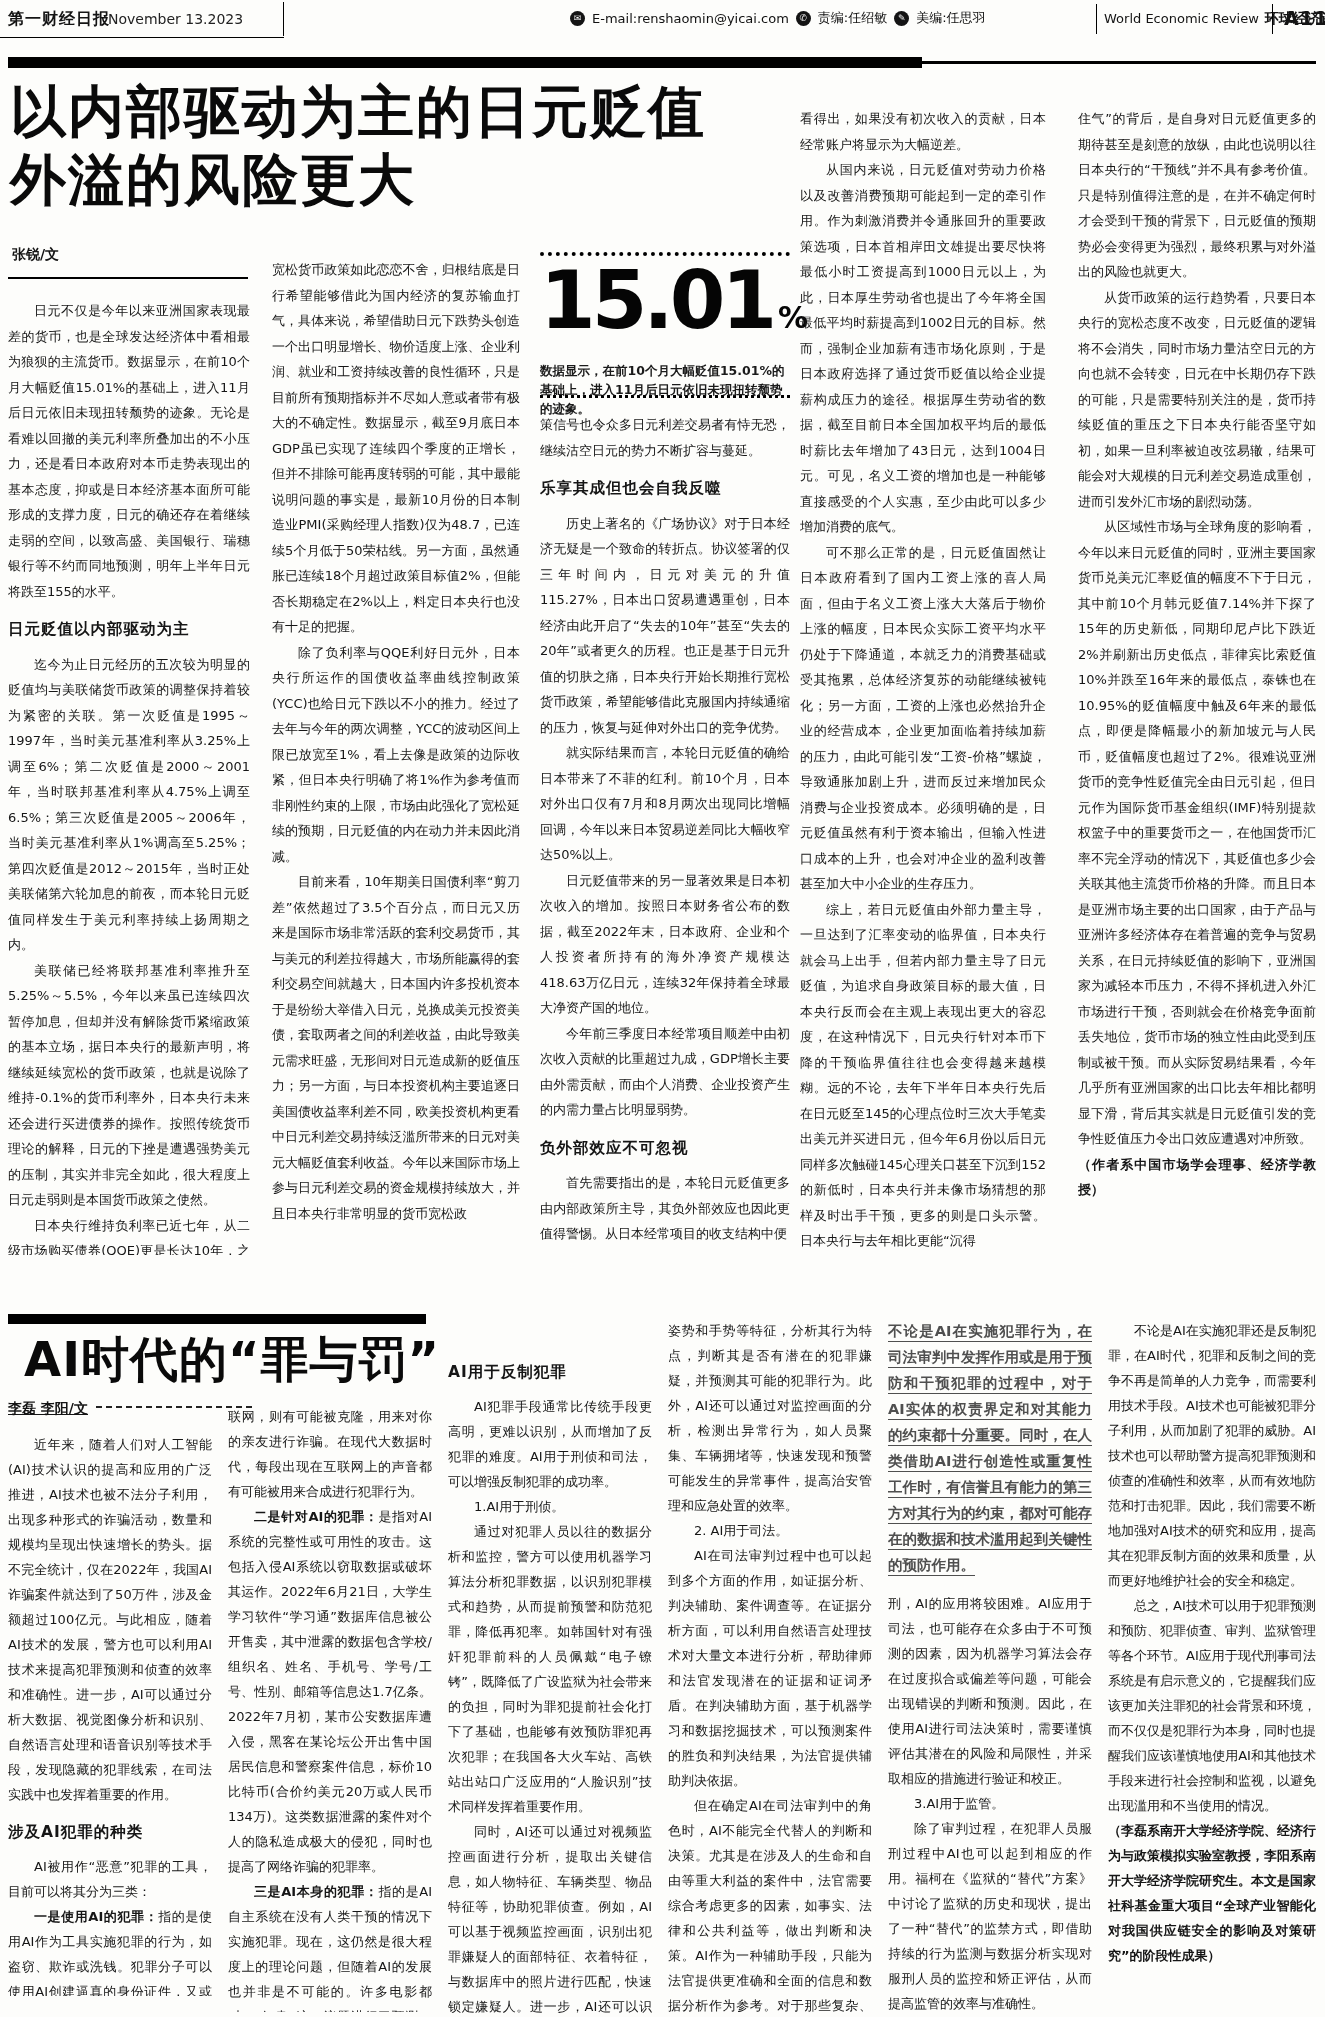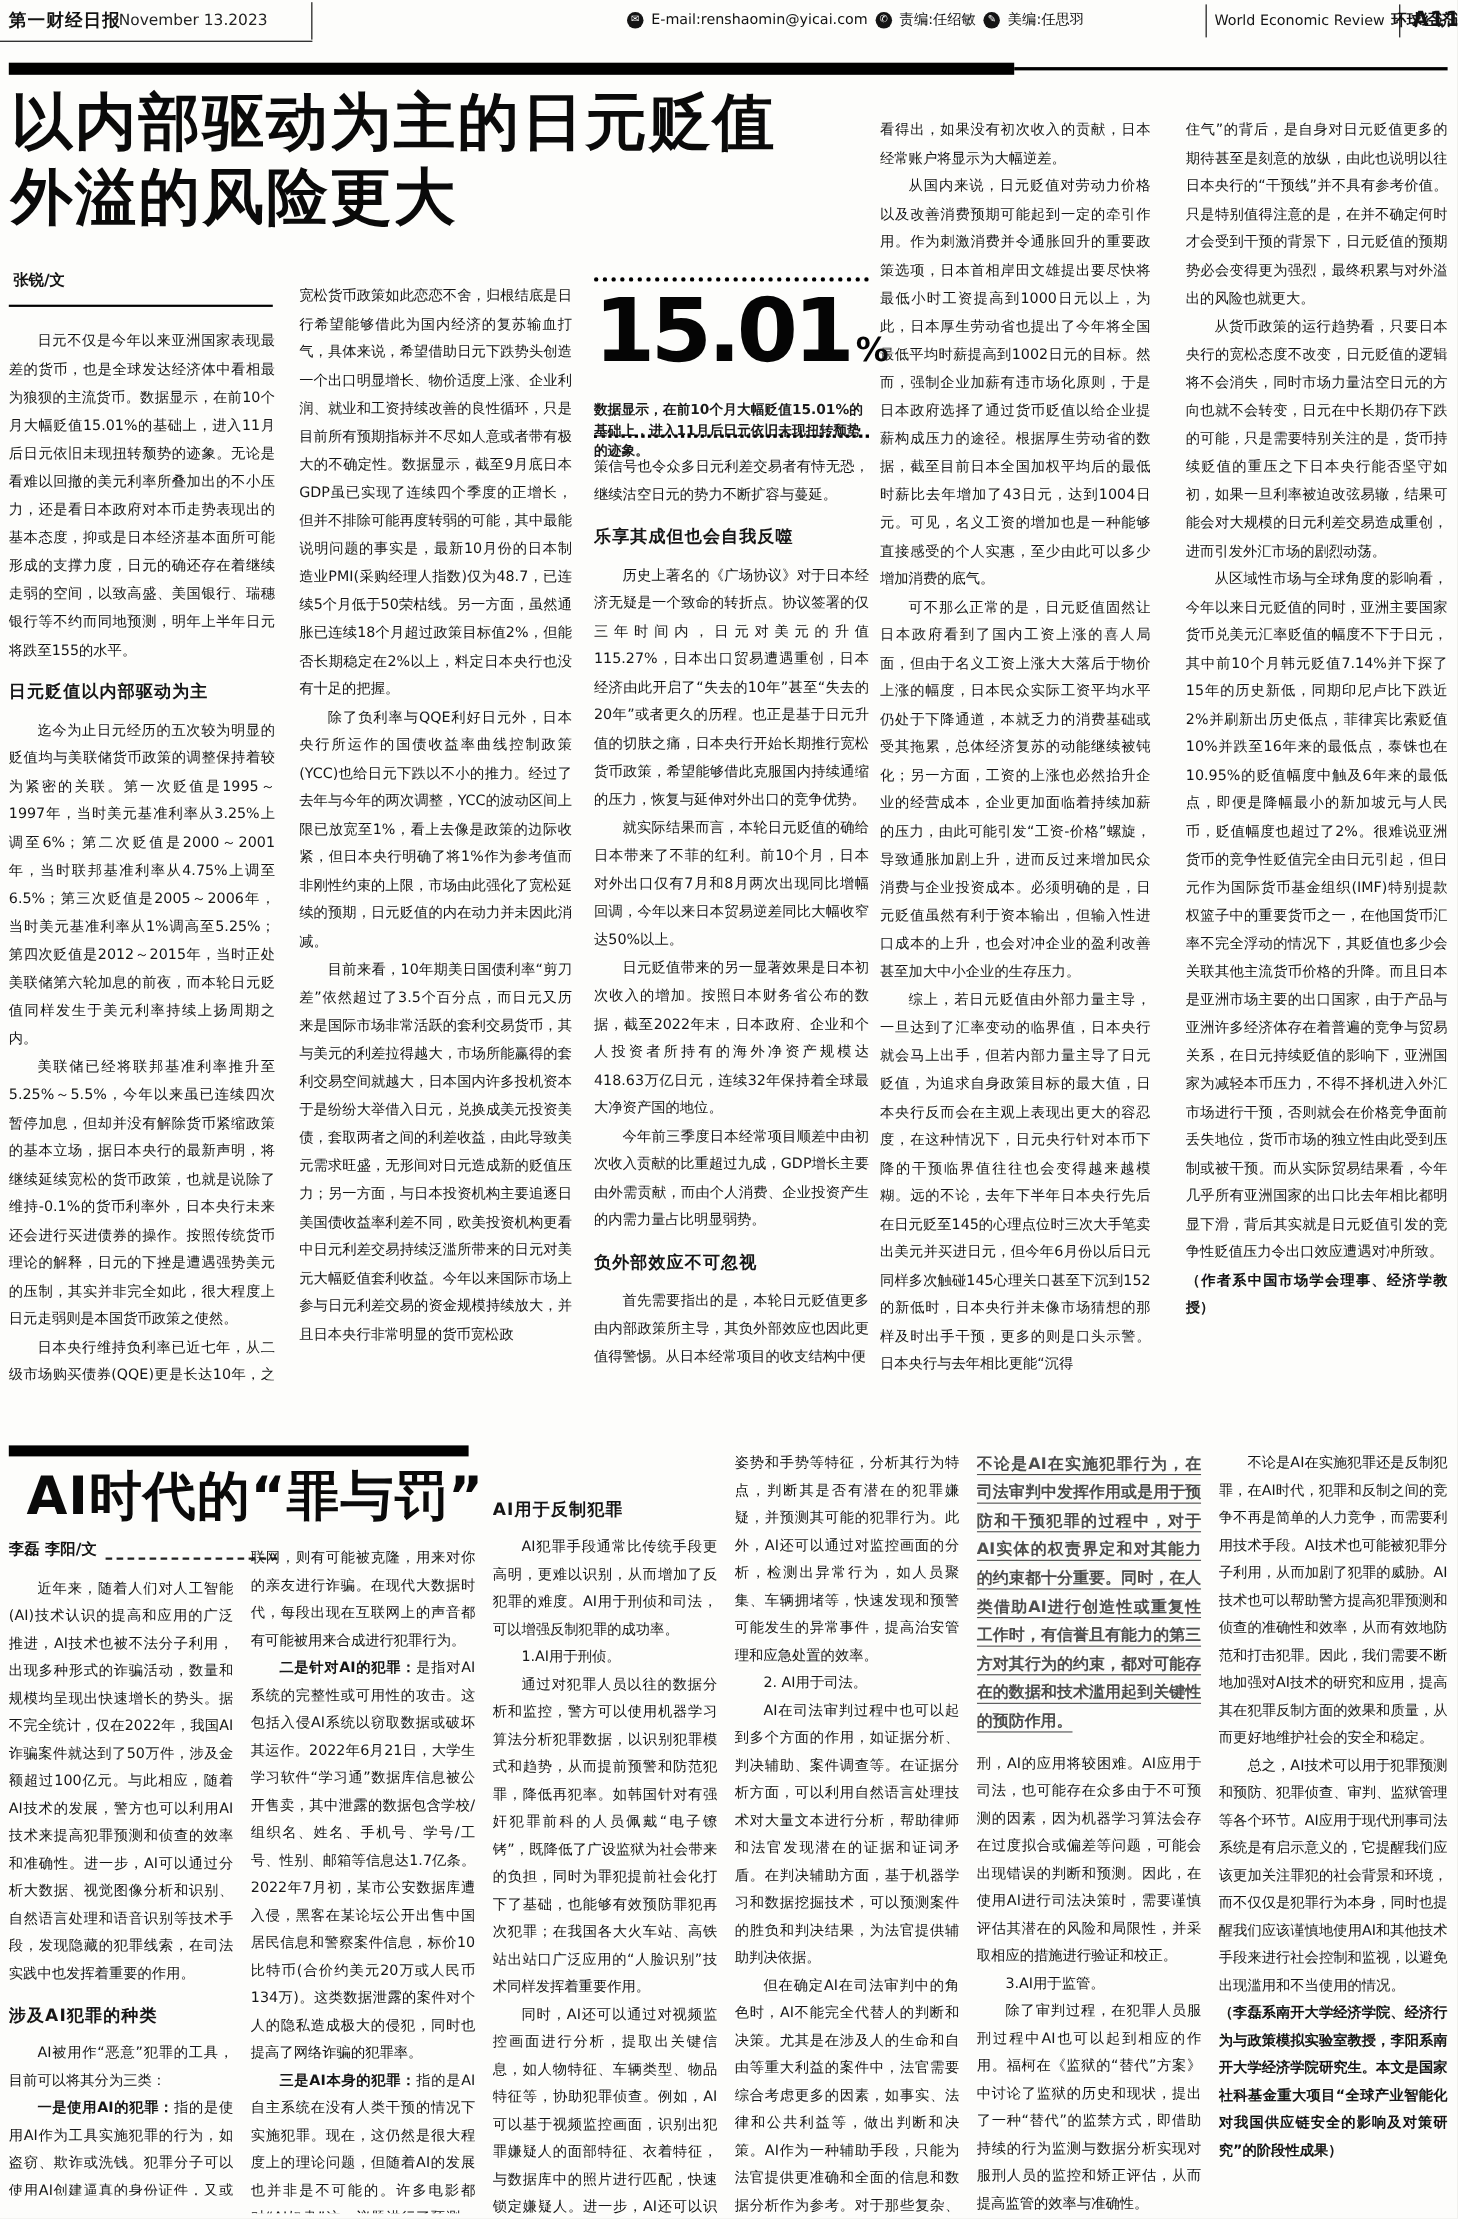--- a/index.html
+++ b/index.html
@@ -37,21 +37,21 @@
                text-decoration:underline;text-underline-offset:5px;margin-bottom:13px;}
   .col p.foot{font-weight:700;text-indent:0;}
   .col b.lead{font-weight:800;}
   .y1{left:8px;top:298px;width:242px;height:957px;}
   .y2{left:272px;top:257px;width:248px;height:998px;}
   .y3{left:540px;top:412px;width:250px;height:843px;}
   .y4{left:800px;top:106px;width:246px;height:1149px;}
   .y5{left:1078px;top:106px;width:238px;height:1149px;}
   
   .ai-title{left:24px;top:1328px;font-size:48px;font-weight:900;letter-spacing:1px;color:#0a0a0a;}
-  .ai-byline-row{left:8px;top:1400px;width:244px;display:flex;align-items:flex-end;gap:8px;font-size:14px;font-weight:600;}
+  .ai-byline-row{left:8px;top:1400px;width:244px;display:flex;align-items:flex-start;gap:8px;font-size:14px;font-weight:600;text-decoration:underline;}
   .ai-byline-rule{flex:1;border-bottom:2px dashed #222;height:2px;margin-top:4px;}
   .a1{left:8px;top:1432px;width:204px;height:564px;line-height:25px;}
   .a2{left:228px;top:1404px;width:204px;height:608px;line-height:25px;}
   .a3{left:448px;top:1358px;width:204px;height:694px;line-height:25px;}
   .a4{left:668px;top:1318px;width:204px;height:694px;line-height:25px;}
   .a5{left:888px;top:1318px;width:204px;height:694px;line-height:25px;}
   .a6{left:1108px;top:1318px;width:208px;height:694px;line-height:25px;}
   .a3 p.h{margin:2px 0 9px;}
 </style>
 </head>

